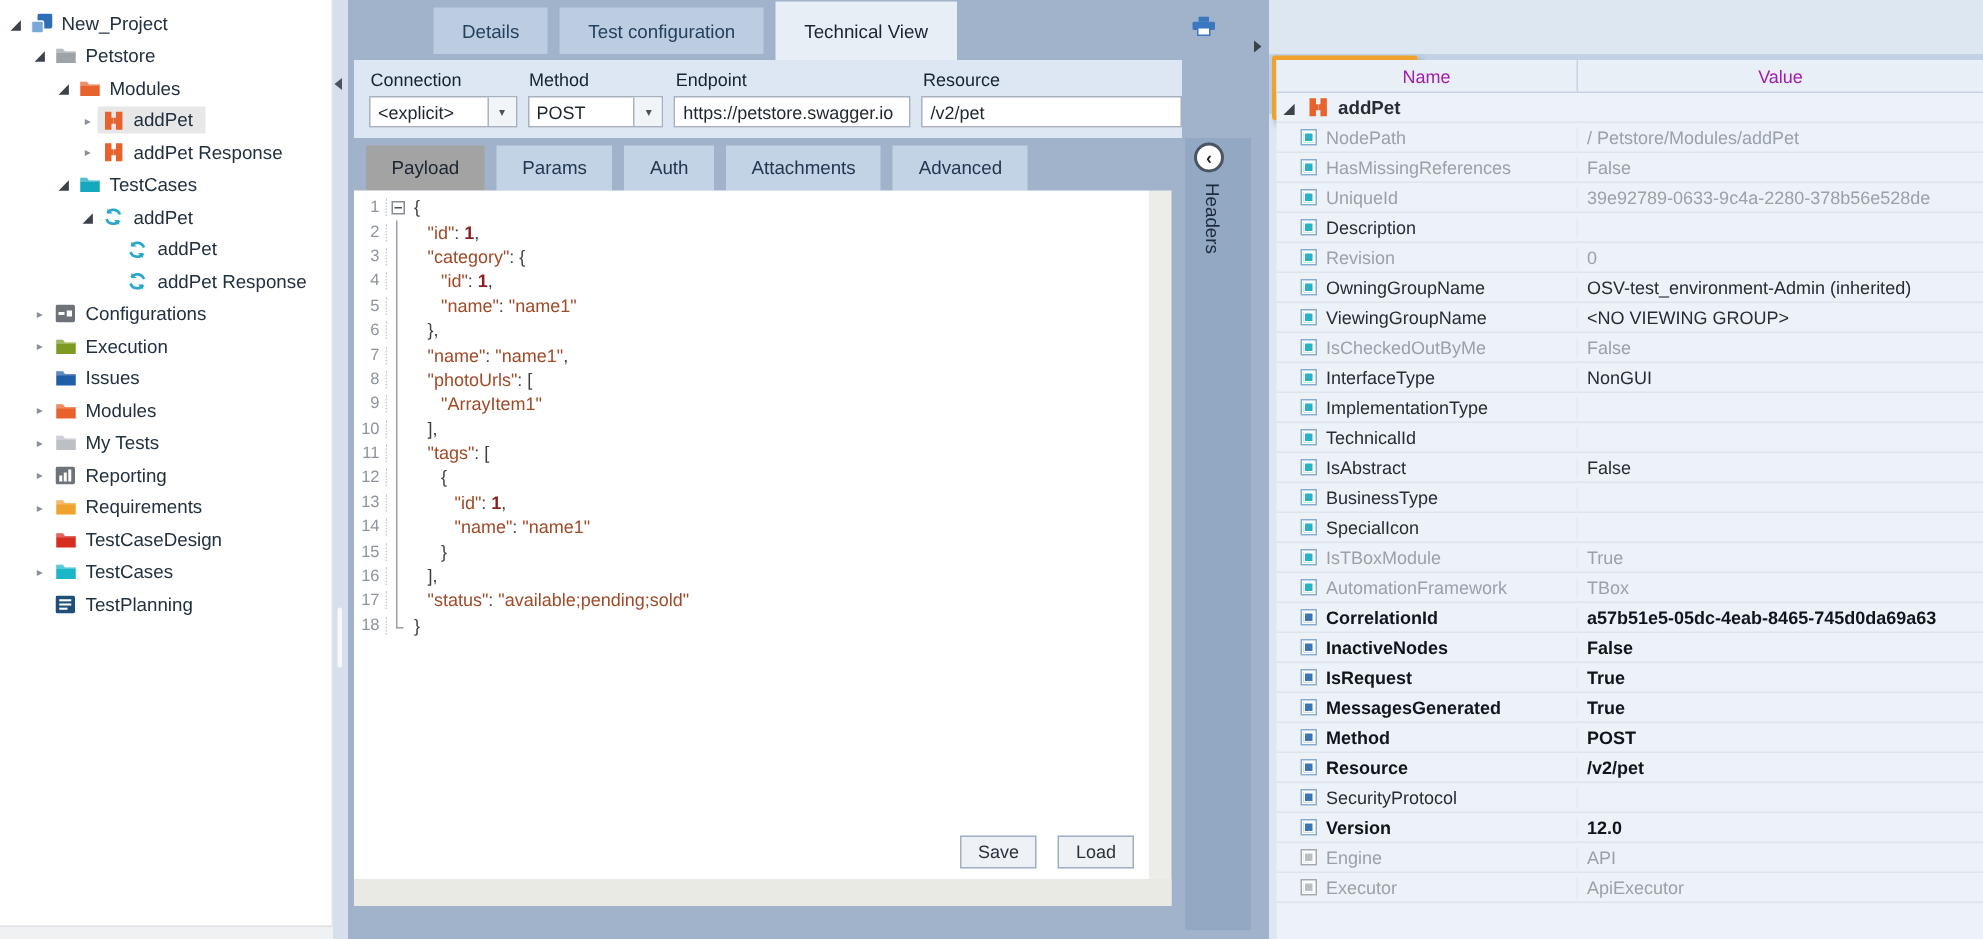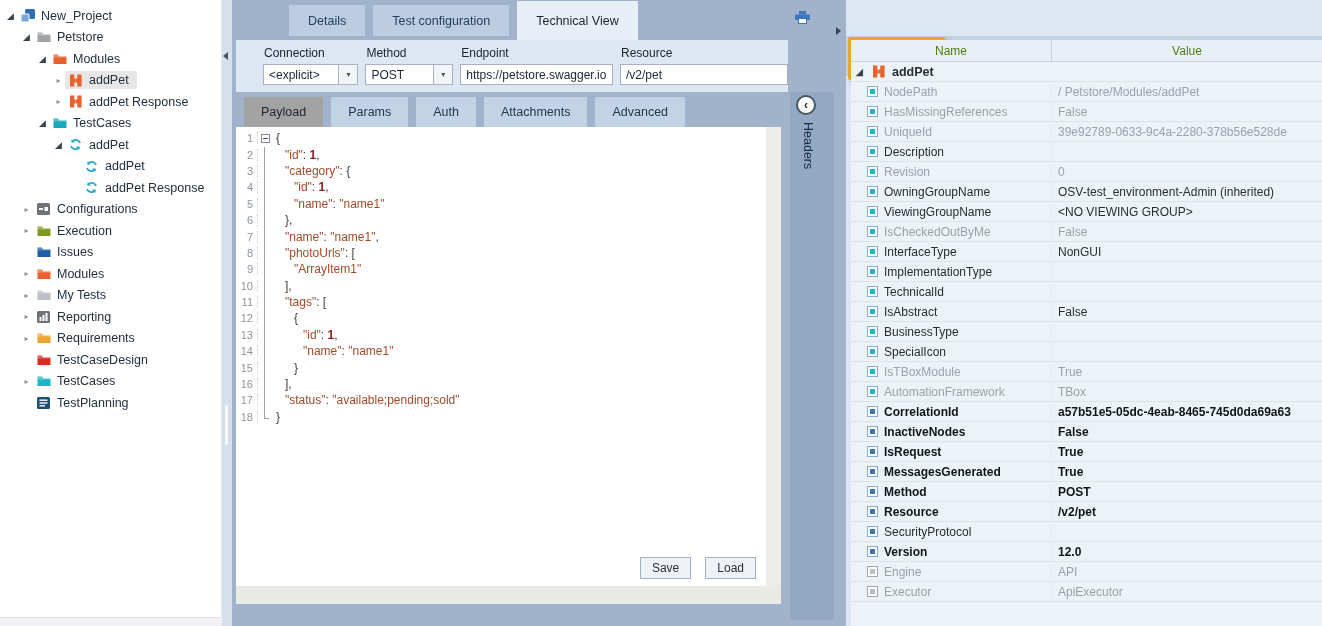--- a/index.html
+++ b/index.html
@@ -27,21 +27,21 @@
   #splitter .grip { position:absolute; left:3px; top:405px; width:3px; height:40px; background:#f6f8fb; border-radius:2px; }
 
   
   #main-panel { position:absolute; left:232px; top:0; width:614px; height:626px; background:#a0b3cb; }
   #main-tabs { position:absolute; left:13px; top:0; display:flex; gap:8px;margin-left:44px; }
   .mtab { margin-top:5px; height:31px; padding:0 19px; background:#bccde1; color:#24415f;
           font-size:12.5px; display:flex; align-items:center; cursor:default; }
   .mtab.active { margin-top:1px; height:39px; background:#e8eef6; color:#1b2431; }
 
   #fields-band { position:absolute; left:4px; top:40px; width:552px; height:52px;
-                 background:#dce7f3; display:flex; gap:7px; padding:5px 0 0 27px; }
+                 background:#dce7f3; display:flex; gap:7px; padding:5px 0 0 10px; }
   .fgroup { display:flex; flex-direction:column; }
   .flabel { font-size:12px; color:#17232f; margin:1px 0 4px 1px; }
   .finput { height:21px; border:1px solid #a7b1bf; background:#fff; font-size:12px; color:#1e2630;
             display:flex; align-items:center; padding:0 5px; }
   .fselect { padding:0; justify-content:space-between; }
   .fselect .sval { padding:0 5px; }
   .fselect .sarrow { width:19px; height:100%; border-left:1px solid #aab4c1; background:#f2f5f8;
             display:flex; align-items:center; justify-content:center; font-size:8px; color:#4a525c; }
 
   #subtabs { position:absolute; left:12px; top:97px; display:flex; gap:8px; }
@@ -83,21 +83,21 @@
   #right-panel { position:absolute; left:846px; top:0; width:476px; height:626px; background:#dde7f2; }
   #right-header { position:absolute; left:0; top:0; width:476px; height:40px; background:#c2d2e4;margin-top:36px; }
   #prop-tab { position:absolute; left:6px; top:5px; width:88px; height:35px; background:#dce6f1;
               display:flex; align-items:center; padding-left:13px; font-size:12.5px; color:#1d2a3a; }
   #prop-annotation { position:absolute; left:2px; top:1px; width:97px; height:43px;
               border:3px solid #f0a22e; border-radius:2px; box-shadow:3px 3px 4px rgba(70,70,70,.45);
               pointer-events:none; }
   #right-pin { left:438px; top:11px; }
   #prop-grid { position:absolute; left:5px; top:40px; width:471px; bottom:0; background:#edf2f9; }
   #grid-header { display:flex; height:22px; background:#e9eff7; border-bottom:1px solid #c9d3e0; }
-  #grid-header .gh { display:flex; align-items:center; justify-content:center; font-size:12px; color:#4d7c0f; }
+  #grid-header .gh { display:flex; align-items:center; justify-content:center; font-size:12px; color:#a21caf; }
   #grid-header .gh:first-child { width:201px; border-right:1px solid #c9d3e0; }
   #grid-header .gh:last-child { flex:1; }
   .prow { display:flex; align-items:center; height:20px; border-bottom:1px solid #dde4ee; font-size:12px; }
   .prow .ncell { width:201px; flex:0 0 201px; display:flex; align-items:center; gap:6px;
                  padding-left:16px; border-right:1px solid #e3e9f2; overflow:hidden; white-space:nowrap; }
   .prow .vcell { flex:1; padding-left:6px; overflow:hidden; white-space:nowrap; }
   .prow.rowroot .ncell { padding-left:3px; border-right:none; font-weight:bold; color:#1c242e; font-size:12.5px; }
   .rootarrow { font-size:9px; color:#3c434b; width:11px; text-align:center; }
   .st-gray .pname, .st-gray .vcell { color:#99a1ab; }
   .st-normal .pname, .st-normal .vcell { color:#272d35; }

